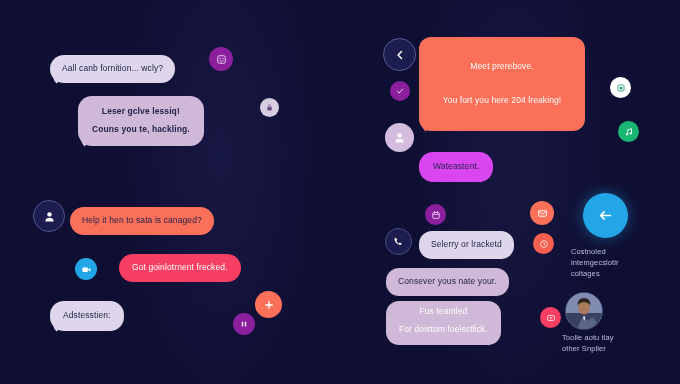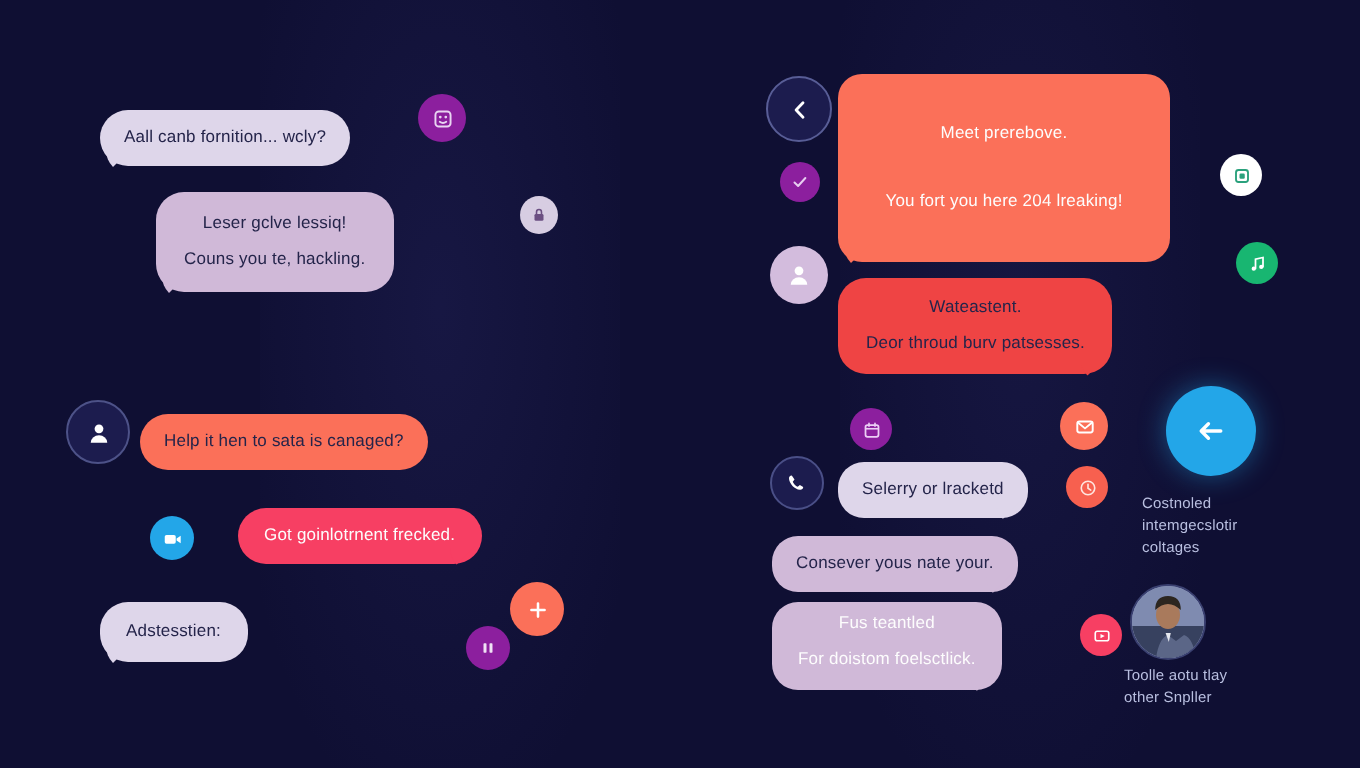--- a/index.html
+++ b/index.html
@@ -120,21 +120,21 @@
           <rect x="4" y="7" width="8" height="6.2" rx="1.3" fill="#6b4f82"></rect>
           <path d="M5.8 7 V5.3 a2.2 2.2 0 0 1 4.4 0 V7" fill="none" stroke="#6b4f82" stroke-width="1.4"></path>
         </svg>
       </span>
     </div>
 
     <div class="bubble tail-bl txt-dark" style="left:50px; top:55px; background:#ded6ea;">
       <span class="line">Aall canb fornition... wcly?</span>
     </div>
 
-    <div class="bubble tail-bl txt-dark" style="left:78px; top:96px; background:#d0b9d8; padding:9px 14px 10px 14px;">
+    <div class="bubble tail-bl txt-dark" style="left:78px; top:96px; background:#d0b9d8; padding:9px 14px 10px 14px;font-weight:bold;">
       <span class="line">Leser gclve lessiq!</span>
       <span class="line">Couns you te, hackling.</span>
     </div>
 
     <div class="badge" style="left:33px; top:200px; width:32px; height:32px; background:#1c1c4e; border:1.4px solid #4d5288;">
       <span>
         <svg width="13" height="13" viewBox="0 0 16 16">
           <circle cx="8" cy="5.4" r="2.7" fill="#ffffff"></circle>
           <path d="M2.9 14 a5.1 4.6 0 0 1 10.2 0 z" fill="#ffffff"></path>
         </svg>
@@ -224,23 +224,22 @@
     <div class="badge" style="left:618px; top:121px; width:21px; height:21px; background:#18b671;">
       <span>
         <svg width="10" height="10" viewBox="0 0 16 16">
           <path d="M6 11.5 V4.2 L12 2.8 v7.3" fill="none" stroke="#ffffff" stroke-width="1.4" stroke-linecap="round"></path>
           <circle cx="4.6" cy="11.7" r="1.7" fill="#ffffff"></circle>
           <circle cx="10.6" cy="10.3" r="1.7" fill="#ffffff"></circle>
         </svg>
       </span>
     </div>
 
-    <div class="bubble tail-br txt-dark" style="left:419px; top:139px; background:#ef4444; padding:8px 14px 9px 14px;">
+    <div class="bubble tail-br txt-dark" style="left:419px; top:152px; background:#d946ef; padding:8px 14px 9px 14px;">
       <span class="line">Wateastent.</span>
-      <span class="line">Deor throud burv patsesses.</span>
     </div>
 
     <div class="badge" style="left:425px; top:204px; width:21px; height:21px; background:#8c1f9e;">
       <span>
         <svg width="10" height="10" viewBox="0 0 16 16">
           <rect x="2.8" y="4" width="10.4" height="9.4" rx="1.6" fill="none" stroke="#eccff5" stroke-width="1.4"></rect>
           <path d="M2.8 7 h10.4" stroke="#eccff5" stroke-width="1.3"></path>
           <path d="M5.6 2.6 v2.4 M10.4 2.6 v2.4" stroke="#eccff5" stroke-width="1.3" stroke-linecap="round"></path>
         </svg>
       </span>

